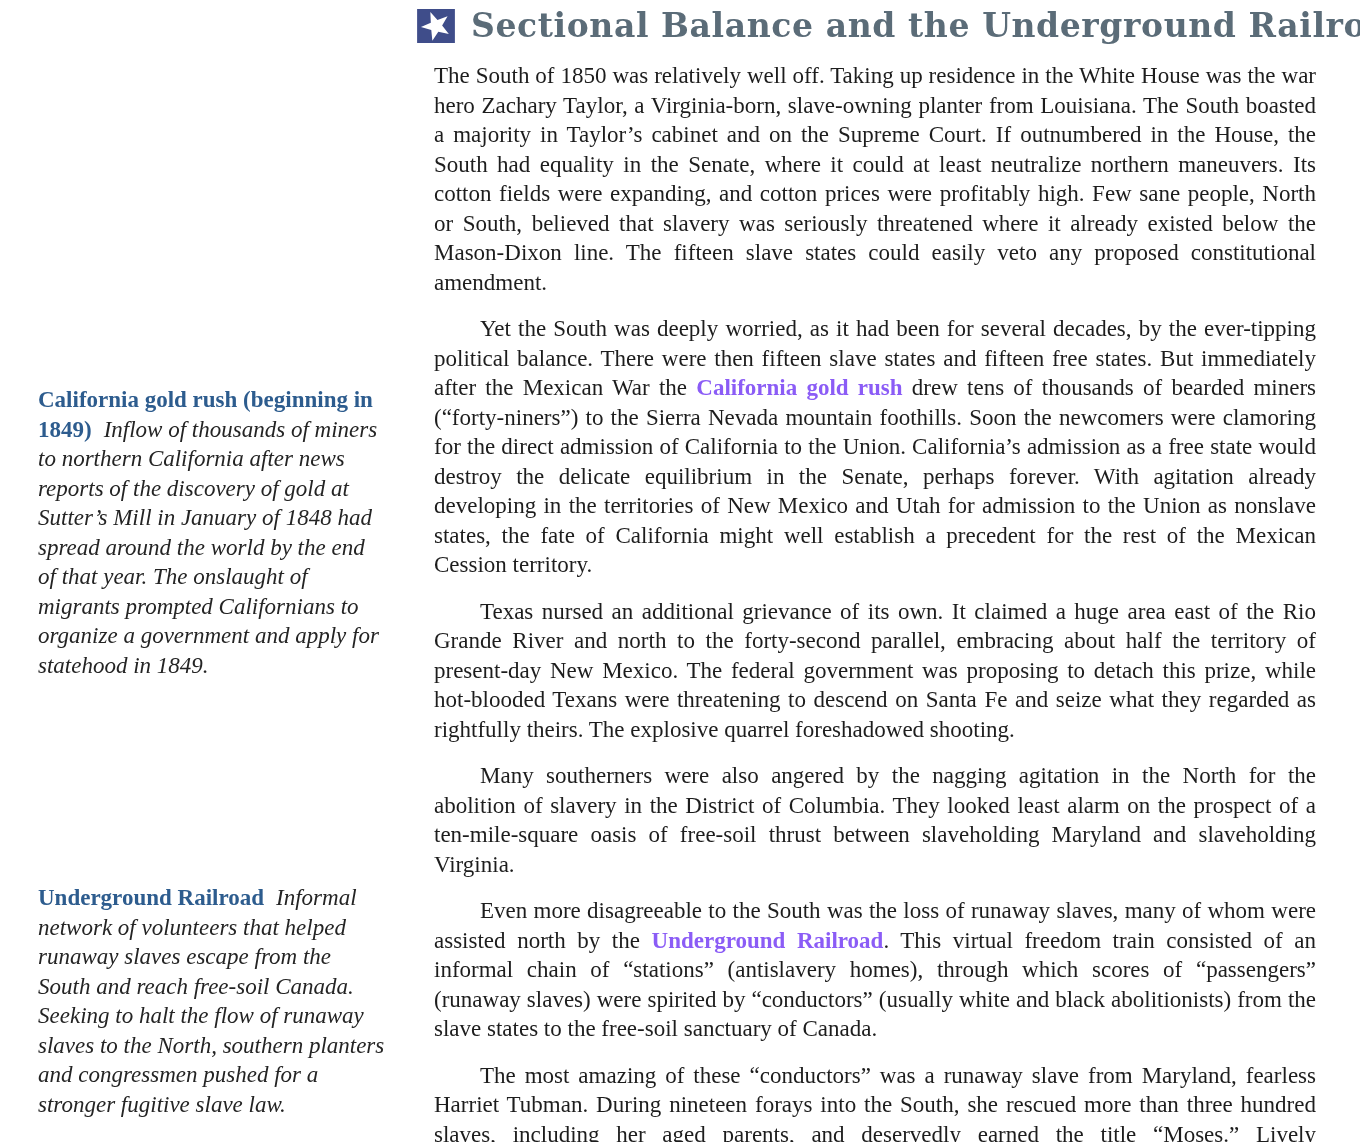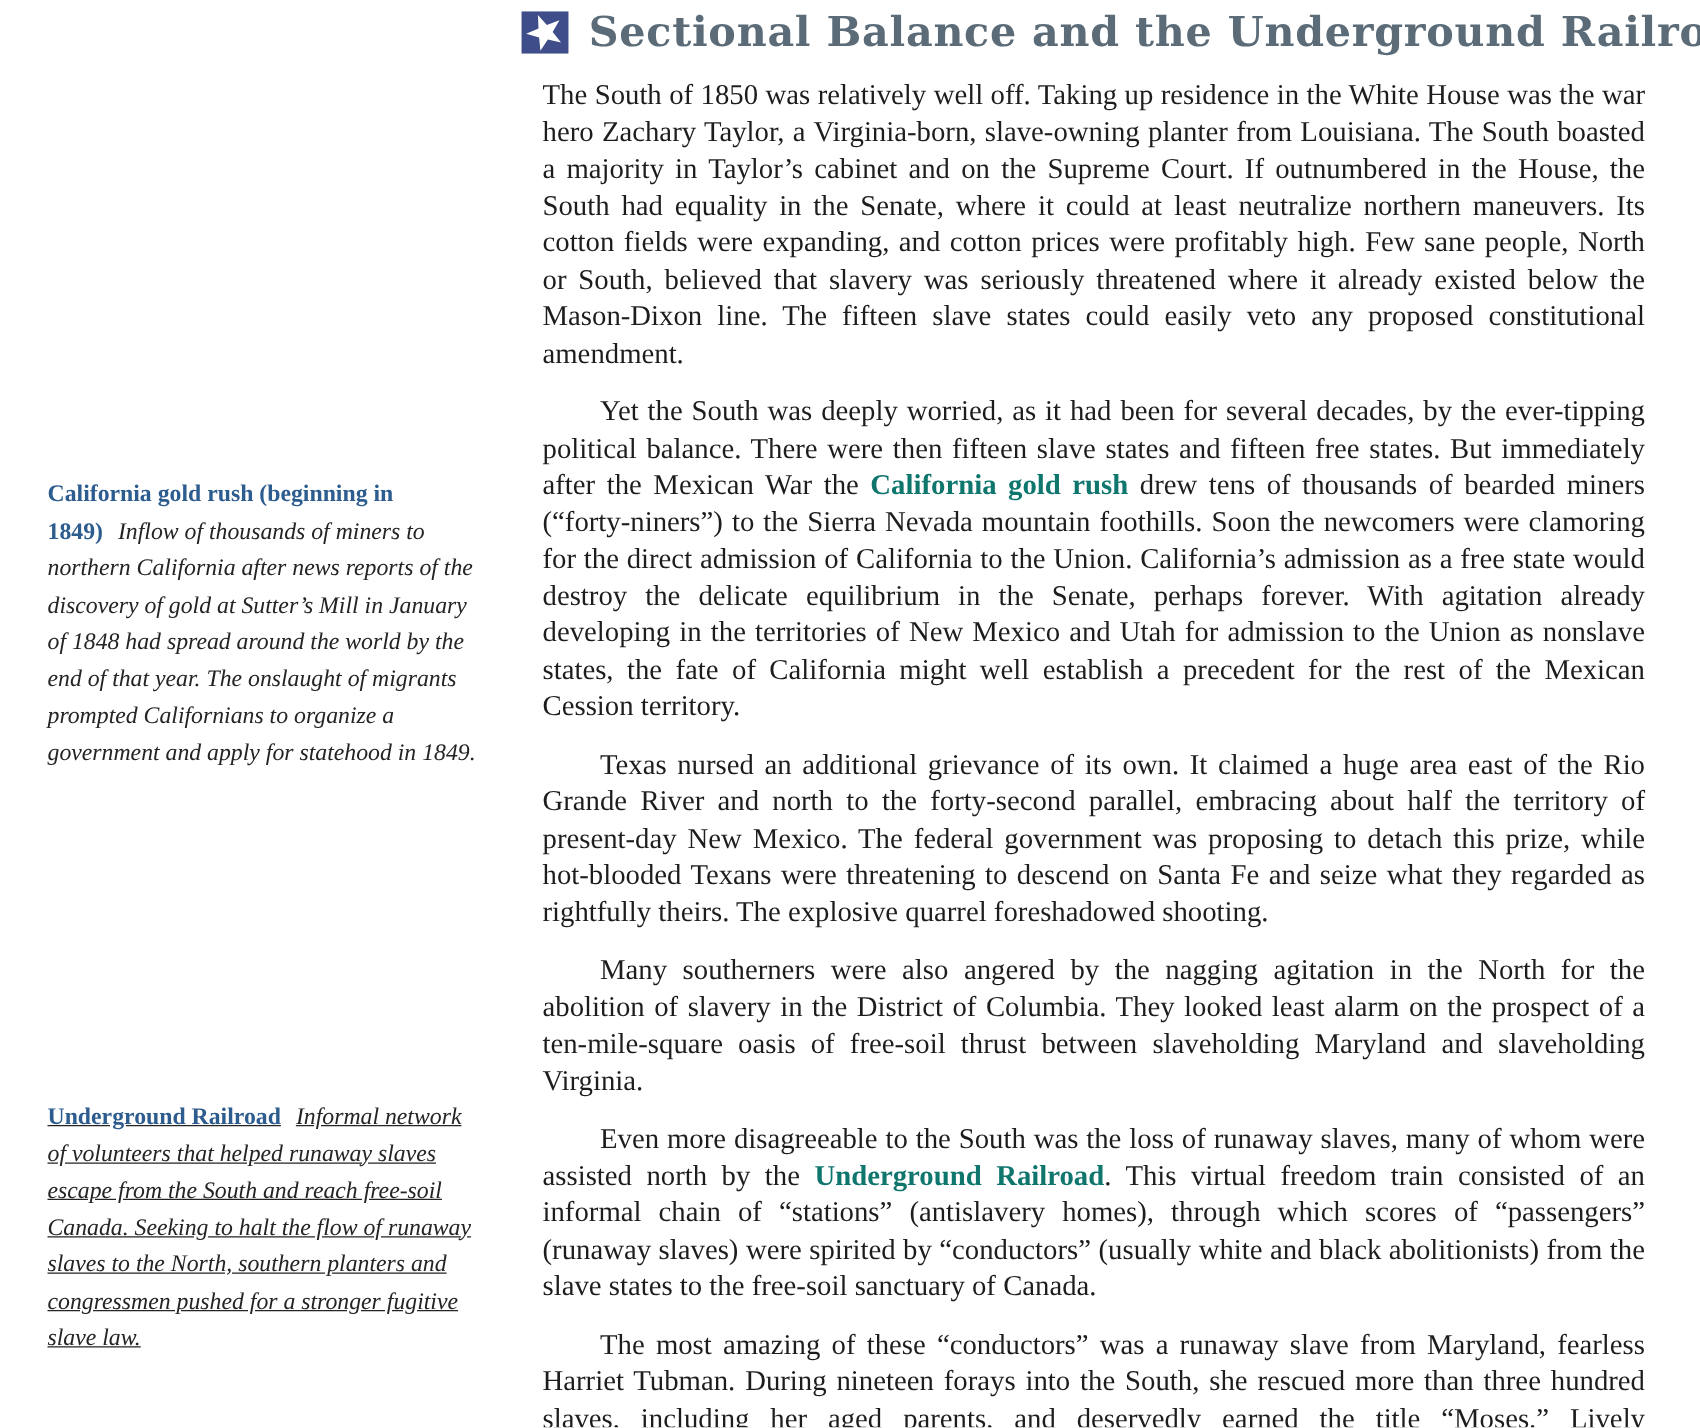--- a/index.html
+++ b/index.html
@@ -49,36 +49,36 @@
     font-size: 23px;
     line-height: 29.5px;
     text-align: justify;
     color: #1d1d1d;
   }
   .body-text p.indent {
     text-indent: 46px;
   }
   .term-inline {
     font-weight: 700;
-    color: #0f766e;
+    color: #8b5cf6;
   }
 
   
   .margin-note {
     position: absolute;
     left: 38px;
     width: 350px;
     font-style: italic;
-    font-size: 19px;
+    font-size: 23px;
     line-height: 29.5px;
     color: #242424;
     text-align: left;
   }
   .note-1 { top: 362px; }
-  .note-2 { top: 860px; text-decoration: underline; }
+  .note-2 { top: 860px; }
   .note-term {
     font-style: normal;
     font-weight: 700;
     color: #2d5c8e;
     padding-right: 12px;
   }
 </style>
 </head>
 <body>
 

